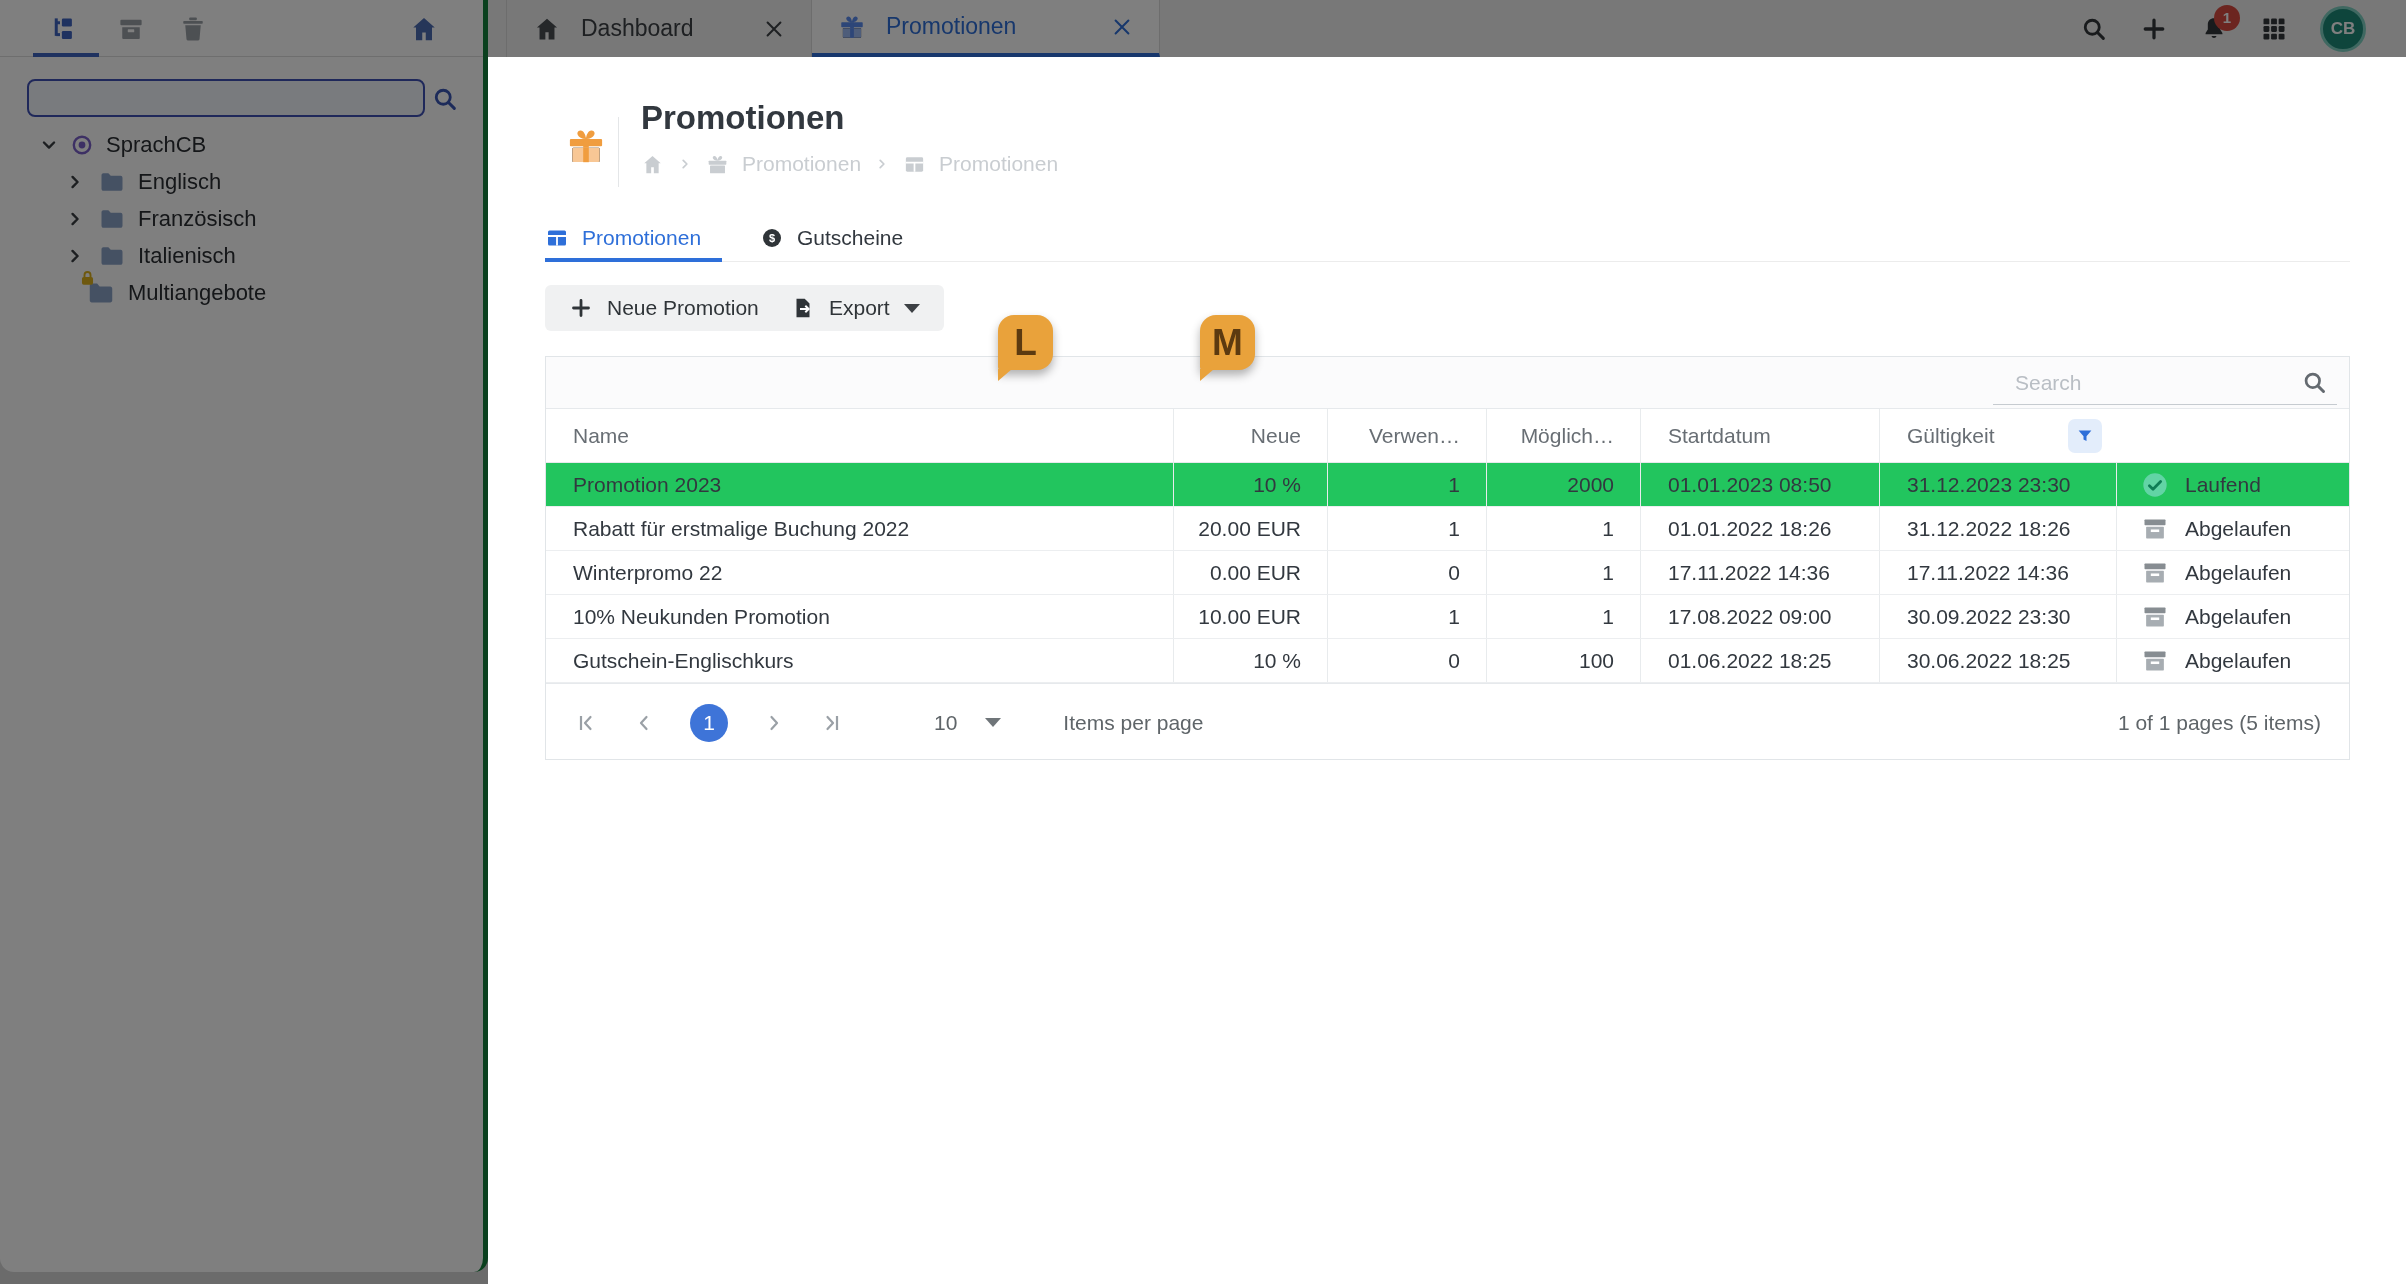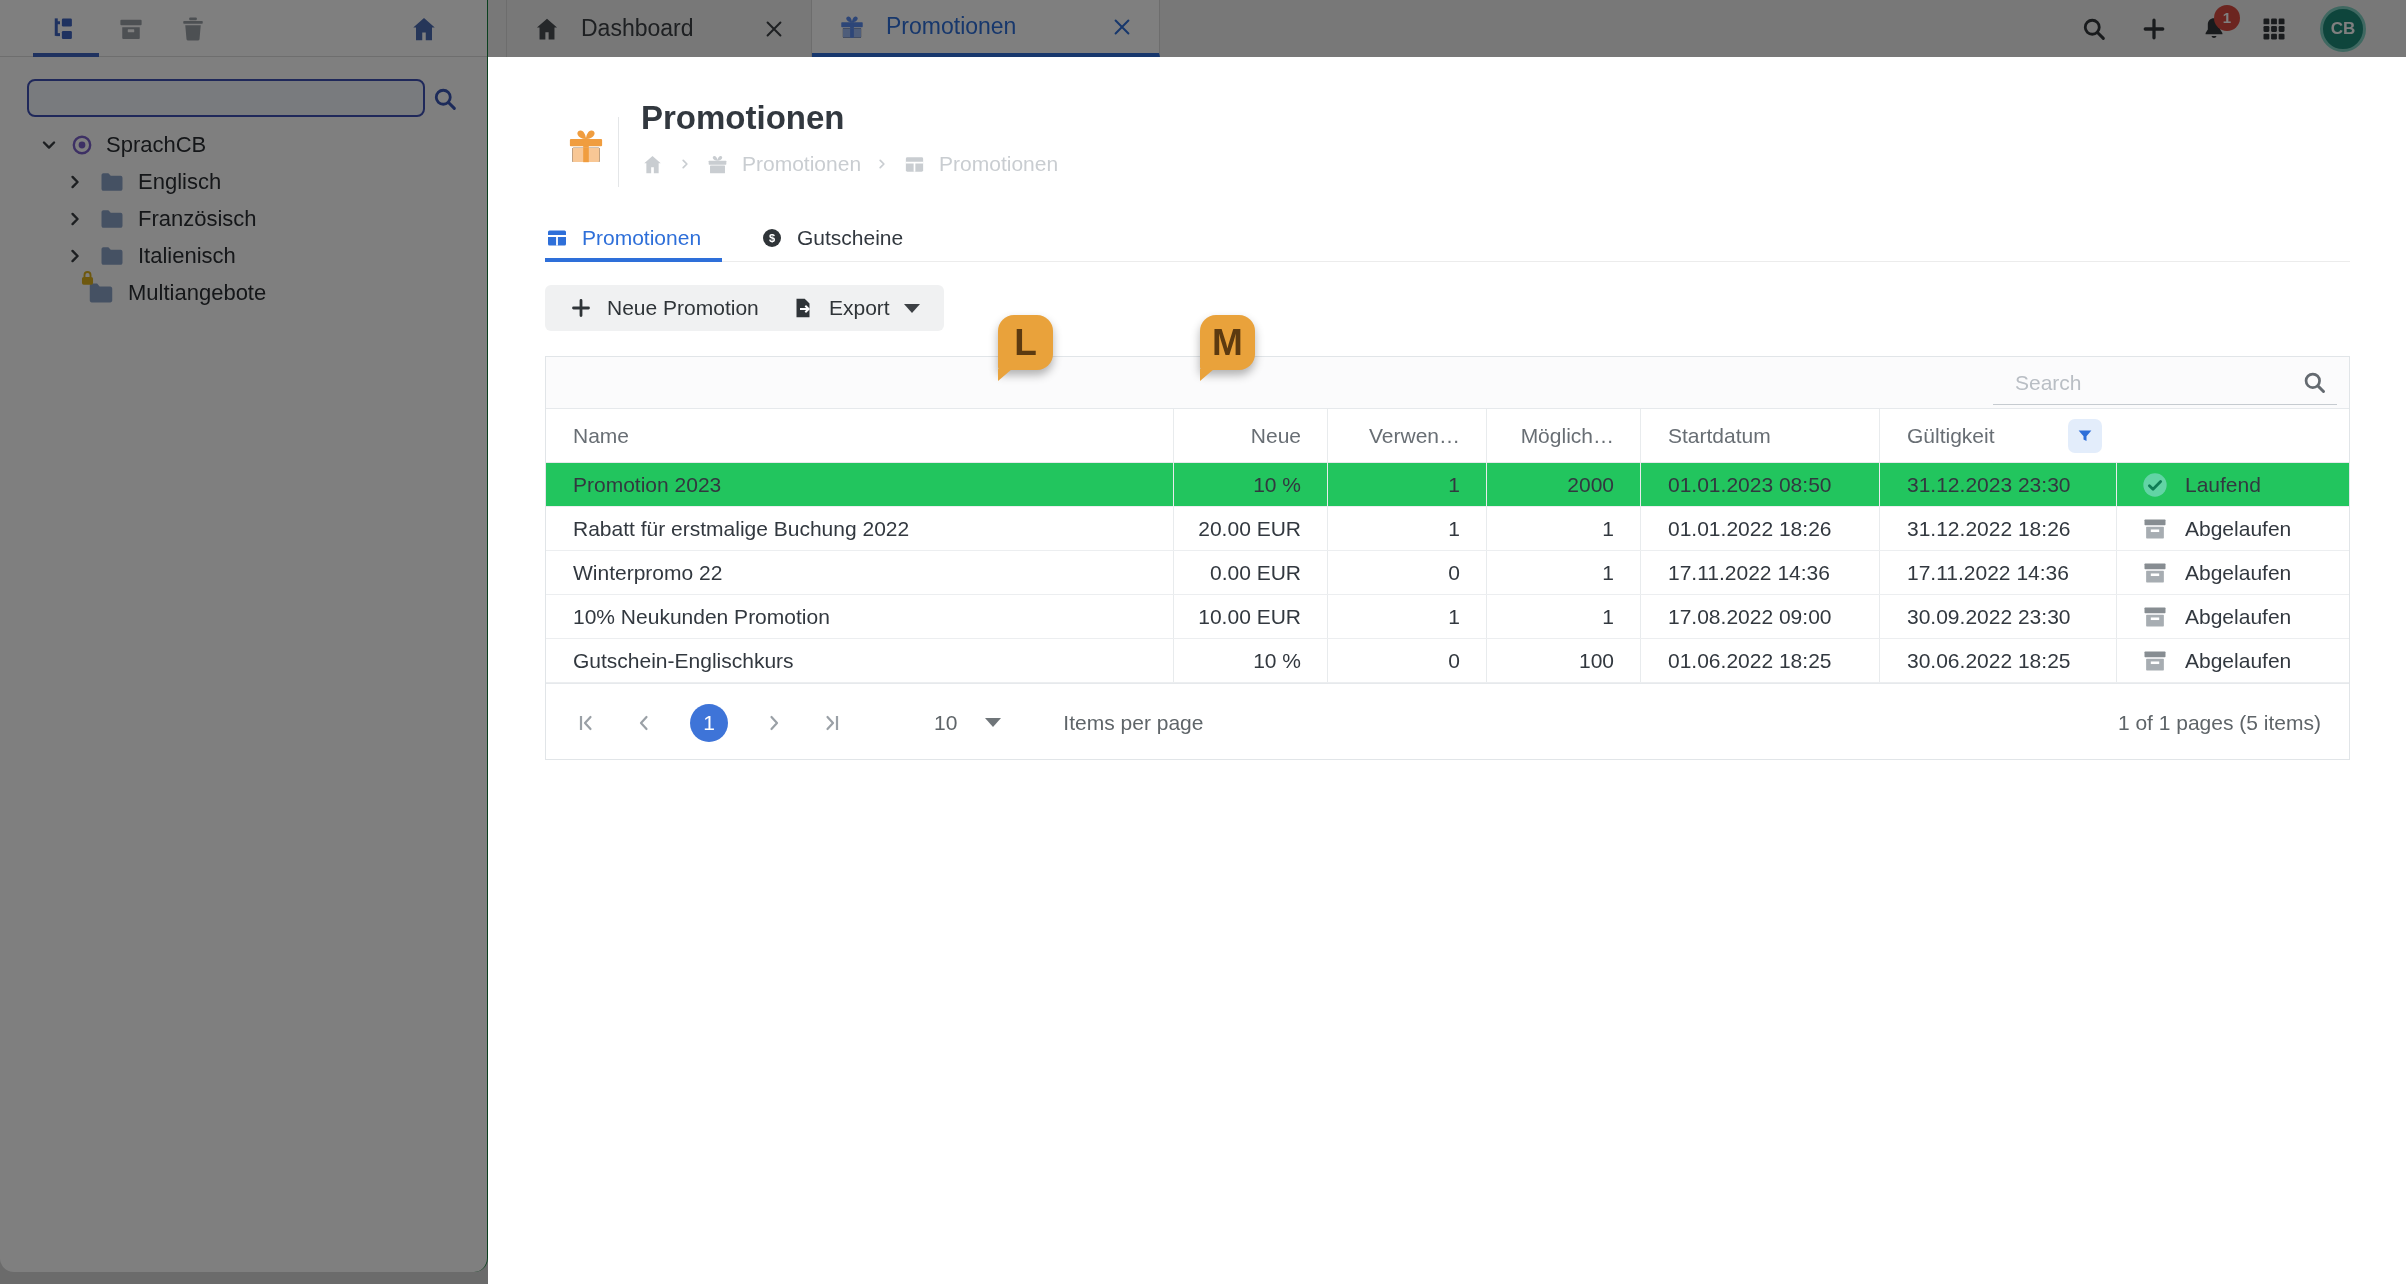--- a/index.html
+++ b/index.html
@@ -2,21 +2,21 @@
 <html><head>
 <meta charset="utf-8">
 <style>
   * { box-sizing: border-box; margin: 0; padding: 0; }
   html, body { width: 2406px; height: 1284px; overflow: hidden; background: #fff;
                font-family: "Liberation Sans", sans-serif; }
 
   
   #sidebar { position: absolute; left: 0; top: 0; width: 488px; height: 1284px; background: #d7d7d7; z-index: 2; }
   #side-panel { position: absolute; left: 0; top: 0; width: 488px; height: 1272px; background: #ffffff;
-                border-radius: 0 0 14px 14px; border-right: 1px solid #15803d; }
+                border-radius: 0 0 14px 14px; border-right: 5px solid #15803d; }
   #side-toolbar { position: absolute; left: 0; top: 0; width: 100%; height: 57px; border-bottom: 1px solid #dcdcdc; }
   .side-tool { position: absolute; top: 14px; width: 30px; height: 30px; color: #9aa0a6; cursor: pointer; }
   .side-tool.active { color: #3f64c0; }
   #tool-underline { position: absolute; left: 33px; top: 53px; width: 66px; height: 4px; background: #3f64c0; }
   #side-search-input { position: absolute; left: 27px; top: 79px; width: 398px; height: 38px;
                        border: 2px solid #3f51b5; border-radius: 8px; background: #f3f6fc; outline: none;
                        font-size: 21px; padding: 0 12px; color: #2b2e33; }
   #side-search-icon { position: absolute; left: 431px; top: 85px; width: 28px; height: 28px; color: #3a57b5; }
   #tree { position: absolute; left: 0; top: 126px; width: 100%; }
   .trow { display: flex; align-items: center; height: 37px; color: #2b2e33; font-size: 22px; font-weight: 500; cursor: pointer; }

